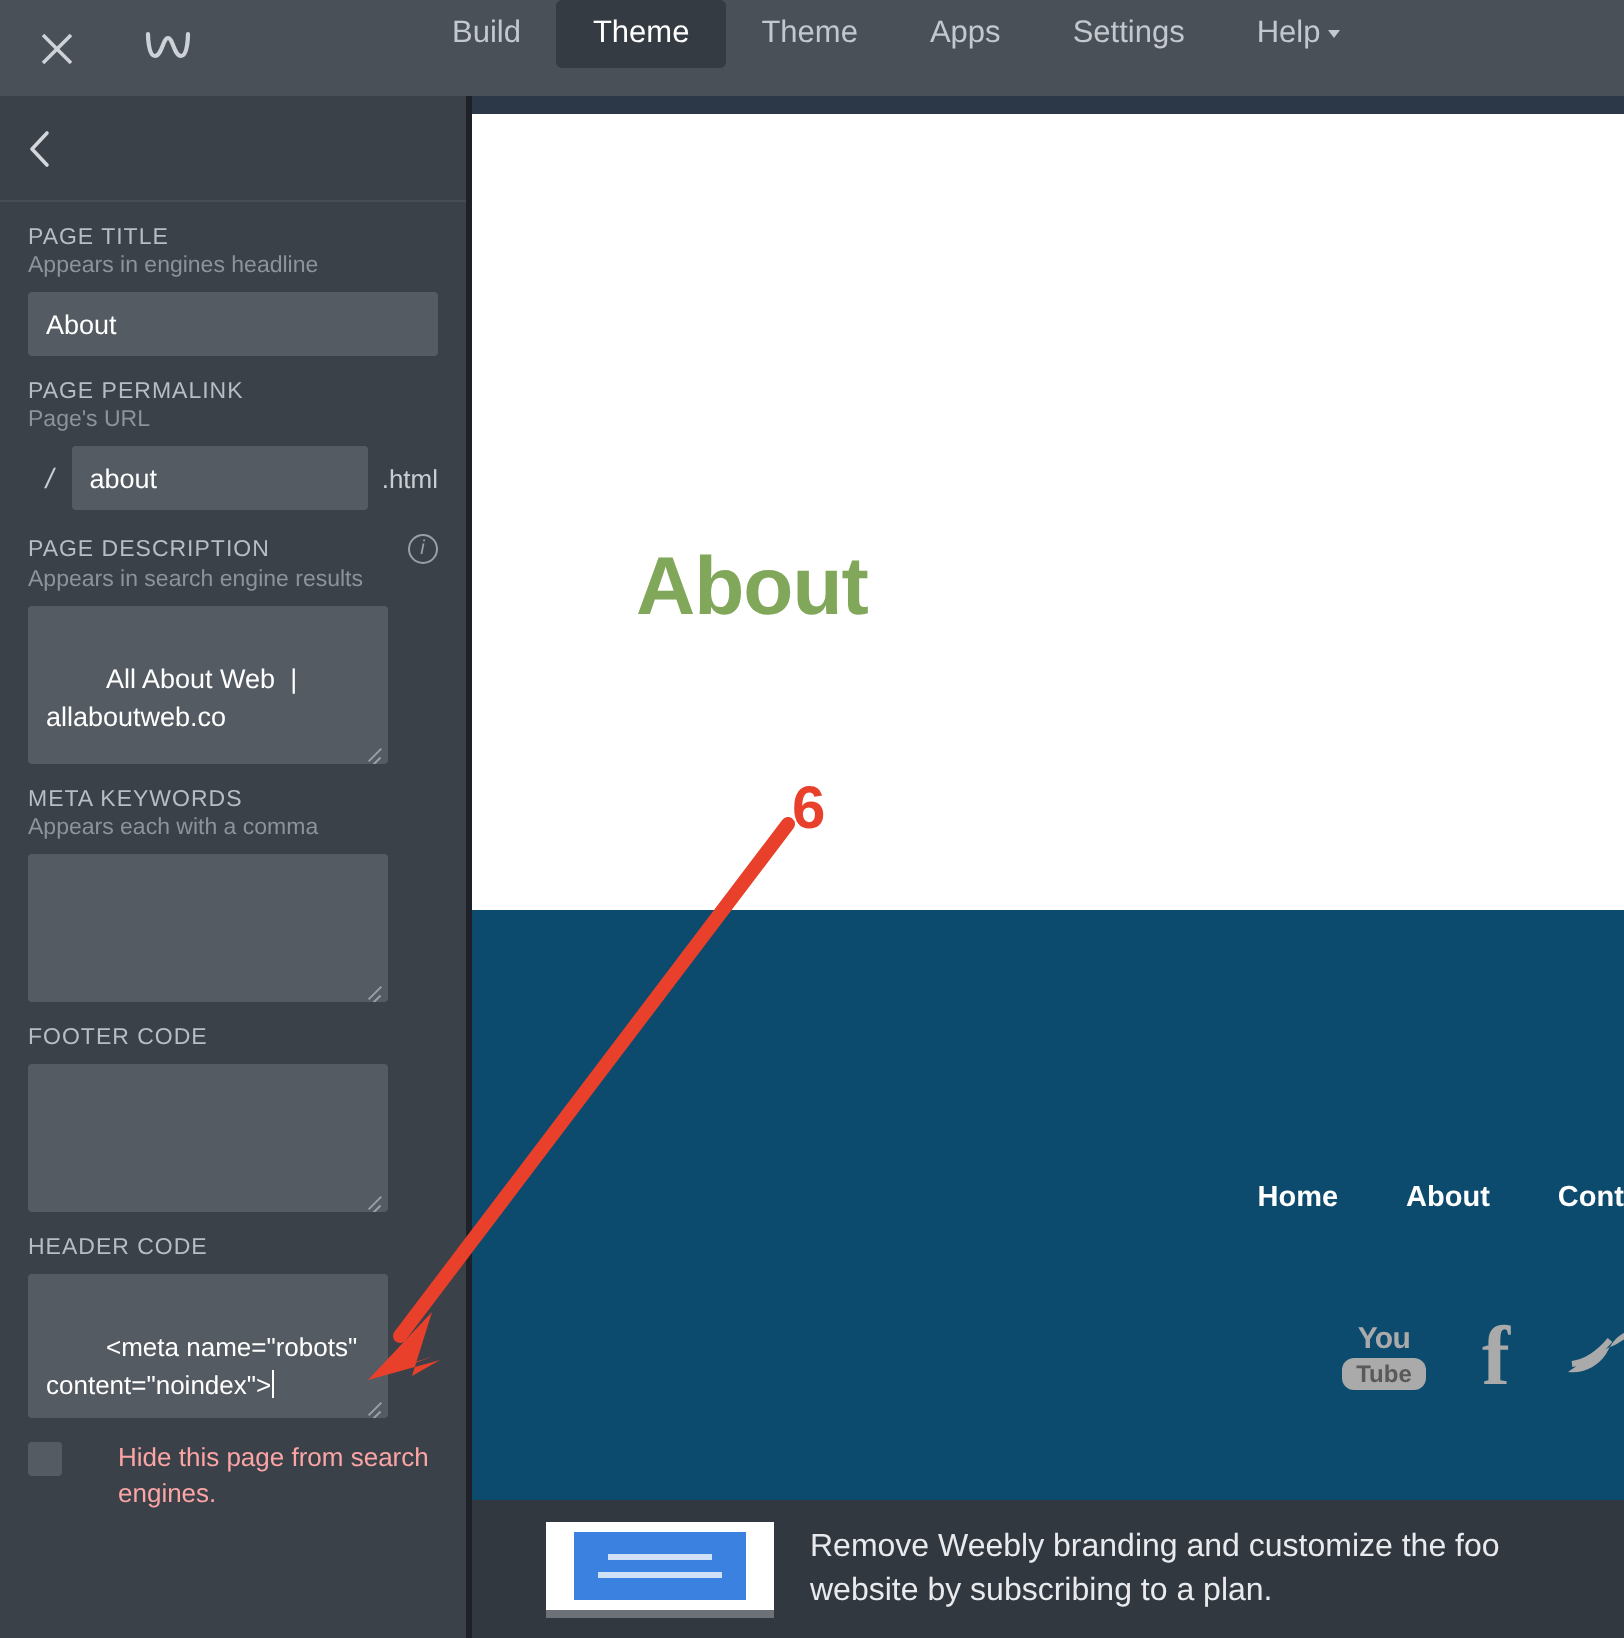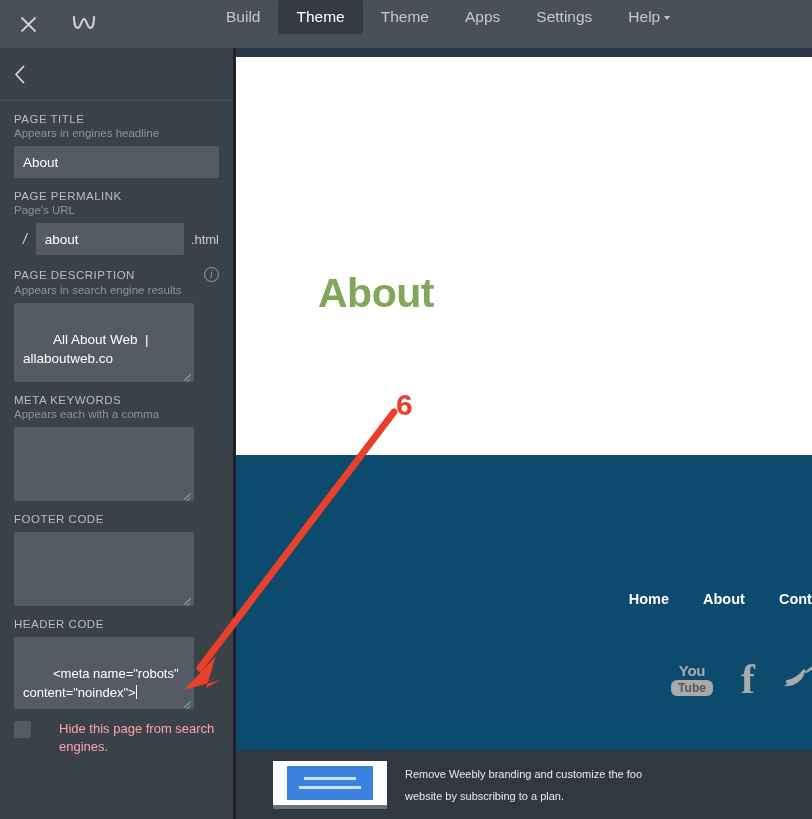--- a/index.html
+++ b/index.html
@@ -290,21 +290,21 @@
     background: #3b82e0;
     display: flex; flex-direction: column;
     align-items: center; justify-content: center;
     gap: 6px;
   }
   .thumb-line { height: 3px; background: #cfe0f7; }
   .thumb-line.l1 { width: 52px; }
   .thumb-line.l2 { width: 62px; }
   .banner-text {
     color: #e8eaed;
-    font-size: 11px;
+    font-size: 16px;
     line-height: 22px;
     white-space: nowrap;
   }
 
   
   .annot { position: absolute; inset: 0; pointer-events: none; z-index: 40; }
   .annot-num {
     position: absolute;
     left: 396px; top: 388px;
     color: #e8402a;

